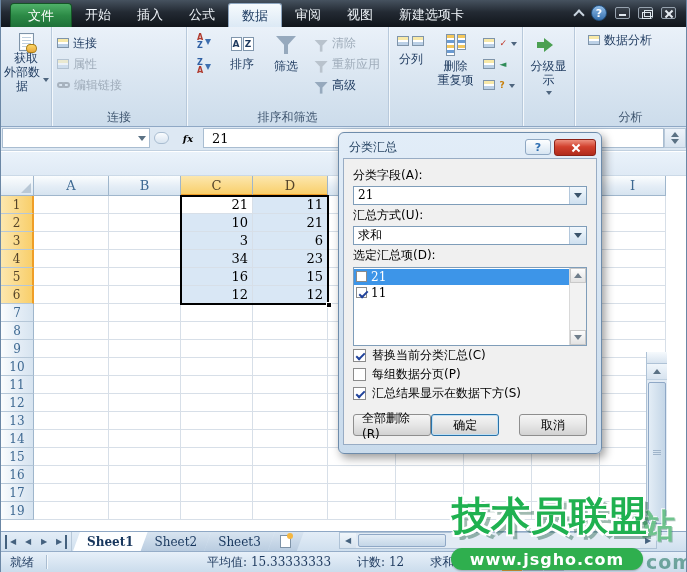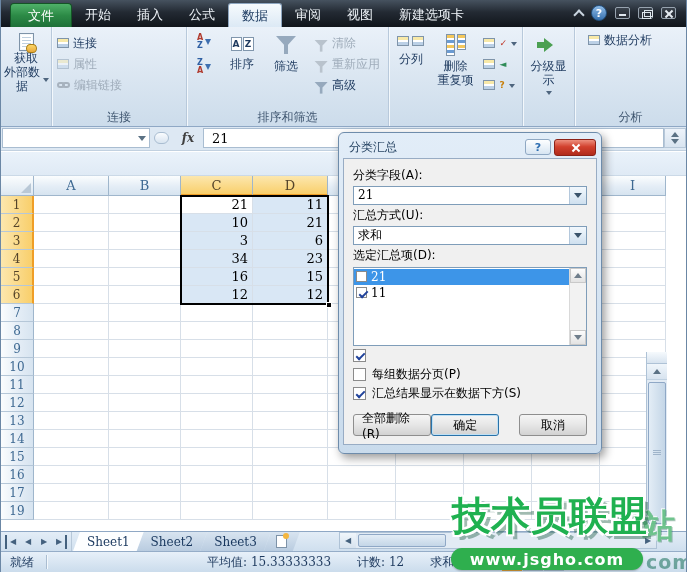--- a/index.html
+++ b/index.html
@@ -79,21 +79,21 @@
   .ic-outline{display:flex;align-items:center;}
   .ic-outline i{display:block;width:7px;height:6px;background:#4BA052;}
   .ic-outline u{display:block;width:0;height:0;border:7px solid transparent;border-left:9px solid #4BA052;text-decoration:none;}
 
   
   .frow{position:absolute;top:127px;left:0;right:0;height:24px;background:#DDE8F3;
     border-bottom:1px solid #C2D1E0;display:flex;align-items:stretch;padding:1px 0 2px 1px;}
   .namebox{width:148px;background:#fff;border:1px solid #A9BDD1;display:flex;align-items:center;justify-content:flex-end;padding-right:3px;}
   .nb-arrow{width:0;height:0;border-left:4px solid transparent;border-right:4px solid transparent;border-top:5px solid #5A7184;}
   .fpill{width:15px;margin:4px 4px;background:linear-gradient(#FAFCFE,#D8E4F0);border:1px solid #A9BDD1;border-radius:8px;}
-  .fxbox{width:30px;display:flex;align-items:center;justify-content:center;font-style:italic;font-weight:bold;color:#404040;font-size:12px;}
+  .fxbox{width:30px;display:flex;align-items:center;justify-content:center;font-style:italic;font-weight:bold;color:#000000;font-size:10px;}
   .fval{flex:1;background:#fff;border:1px solid #A9BDD1;display:flex;align-items:center;padding-left:8px;font-size:13px;}
   .fbar-end{width:22px;display:flex;flex-direction:column;align-items:center;justify-content:center;gap:2px;background:linear-gradient(#EDF3FA,#D8E4F0);border:1px solid #B7C8D9;}
   .tri-up{width:0;height:0;border-left:4px solid transparent;border-right:4px solid transparent;border-bottom:5px solid #5A7184;}
   .tri-dn{width:0;height:0;border-left:4px solid transparent;border-right:4px solid transparent;border-top:5px solid #5A7184;}
   .gapstrip{position:absolute;top:152px;left:0;right:0;height:24px;background:linear-gradient(#EAF2FA,#DFEAF5);border-bottom:1px solid #CBD9E7;}
 
   
   .grid{position:absolute;top:176px;left:0;width:666px;height:355px;background:#fff;overflow:hidden;}
   .colhdrs{display:flex;height:20px;}
   .corner{width:33px;height:20px;background:linear-gradient(#FBFDFE,#DCE7F1);border-right:1px solid #9FB6CC;border-bottom:1px solid #9FB6CC;position:relative;}
@@ -124,21 +124,21 @@
   .vsb .spacer{flex:1;}
 
   
   .sheetbar{position:absolute;top:531px;left:0;right:0;height:20px;
     background:linear-gradient(#E3EDF7,#CFDFEE);border-top:1px solid #8FA8C5;display:flex;align-items:stretch;}
   .nav{display:flex;align-items:center;gap:2px;padding:0 4px;border-right:1px solid #B7C8D9;}
   .navbtn{width:14px;height:14px;display:flex;align-items:center;justify-content:center;color:#44617E;font-size:8px;}
   .stabs{display:flex;align-items:stretch;padding-left:8px;}
   .stab{padding:0 14px;display:flex;align-items:center;font-size:12px;color:#17365D;
     background:linear-gradient(#D8E4F0,#B9CCE0);clip-path:polygon(7px 0,100% 0,calc(100% - 7px) 100%,0 100%);margin-left:-7px;}
-  .stab.active{background:#FDFEFF;z-index:2;}
+  .stab.active{background:#FDFEFF;z-index:2;font-weight:bold;}
   .newtab{width:36px;display:flex;align-items:center;justify-content:center;
     background:linear-gradient(#D8E4F0,#B9CCE0);clip-path:polygon(7px 0,100% 0,calc(100% - 7px) 100%,0 100%);margin-left:-7px;}
   .newsheet-ic{width:11px;height:13px;background:#fff;border:1px solid #7E93A8;position:relative;}
   .newsheet-ic::after{content:"";position:absolute;right:-3px;top:-3px;width:6px;height:6px;background:#F4B63F;border-radius:50%;}
   .hsb{position:absolute;left:338px;top:532px;height:17px;width:318px;display:flex;align-items:stretch;background:#E2EBF4;border:1px solid #AEC2D6;}
   .hsb .hbtn{width:16px;display:flex;align-items:center;justify-content:center;background:linear-gradient(#F0F6FB,#D7E3EF);color:#44617E;font-size:8px;}
   .hthumb{width:88px;margin:1px 2px;background:linear-gradient(#E3EDF6,#C4D6E7);border:1px solid #8FA8C6;border-radius:2px;}
   .hsb .htrack{flex:1;}
 
   
@@ -716,20 +716,21 @@
           <div class="lsb-btn">
               <i class="gtri-up"></i>
             </div>
           <div class="lsb-btn">
               <i class="gtri-dn"></i>
             </div>
         </div>
       </div>
       <div class="ckrow">
         <span class="ckbox on"></span>
+        <span>替换当前分类汇总(C)</span>
       </div>
       <div class="ckrow">
         <span class="ckbox"></span>
         <span>每组数据分页(P)</span>
       </div>
       <div class="ckrow">
         <span class="ckbox on"></span>
         <span>汇总结果显示在数据下方(S)</span>
       </div>
       <div class="btnrow">

